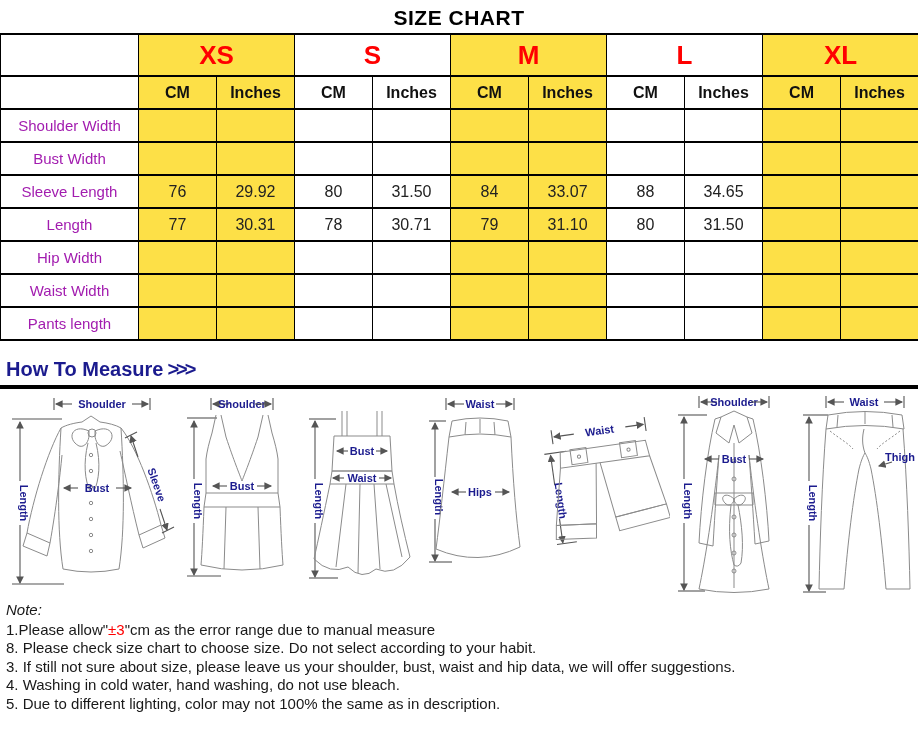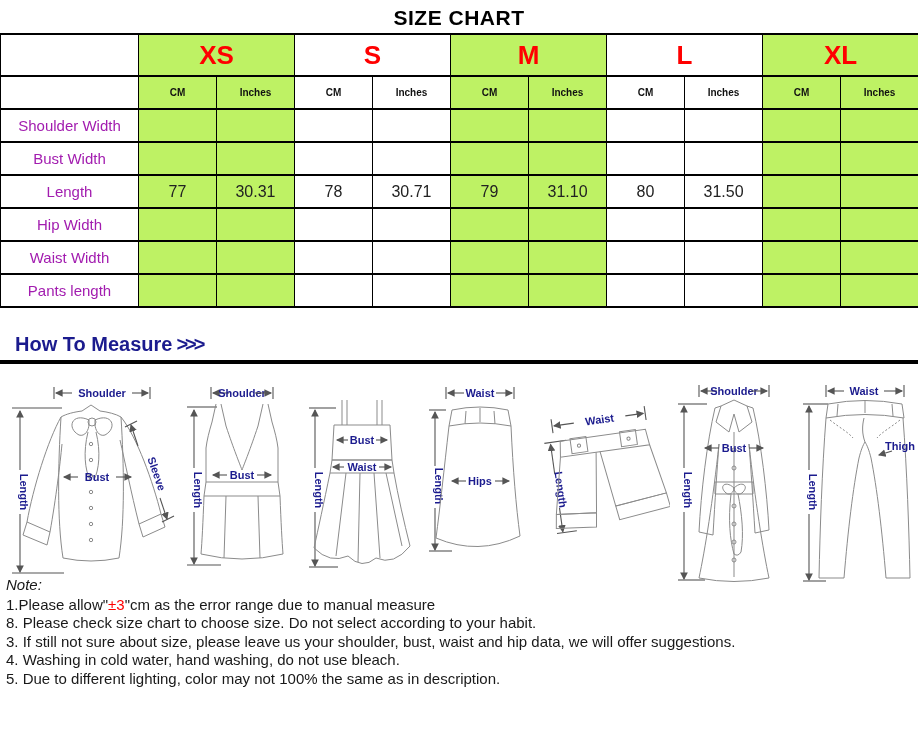--- a/index.html
+++ b/index.html
@@ -10,30 +10,30 @@
   }
   .title{height:33px;box-sizing:border-box;padding-top:6px;text-align:center;
          font-size:21px;font-weight:bold;letter-spacing:.5px;}
   table{border-collapse:collapse;table-layout:fixed;width:918px;}
   col.c-label{width:138px;} col.c-sub{width:78px;}
   th,td{border-left:1px solid #000;border-right:1px solid #000;
         border-top:2px solid #000;border-bottom:2px solid #000;
         text-align:center;vertical-align:middle;padding:0;overflow:hidden;
         font-weight:normal;}
   tr.row-sizes th{height:40px;font-size:26px;font-weight:bold;color:#ff0000;}
-  tr.row-units th{height:31px;font-size:10px;font-weight:bold;color:#111;}
+  tr.row-units th{height:31px;font-size:16px;font-weight:bold;color:#111;}
   tbody th.rl{font-size:15px;color:#a21caf;}
   tbody td{height:31px;font-size:16px;color:#222;}
-  .sh{background:#bef264;text-align:center;}
-  .htm-row{margin-top:25px;padding-left:15px;height:24px;}
+  .sh{background:#fde047;text-align:center;}
+  .htm-row{margin-top:17px;padding-left:6px;height:24px;}
   .htm-heading{font-size:20px;font-weight:bold;color:#1b1b8e;}
   .chev{letter-spacing:-3px;margin-left:4px;}
   .divider{height:4px;background:#000;margin-top:3px;}
   .diagrams{display:flex;justify-content:space-between;align-items:flex-start;
-            height:208px;padding:16px 2px 0 4px;box-sizing:border-box;}
+            height:208px;padding:2px 2px 0 4px;box-sizing:border-box;}
   .g{stroke:#8b8b8b;fill:none;stroke-width:1;}
   .gd{stroke:#8b8b8b;fill:none;stroke-width:1;stroke-dasharray:2,2;}
   .mline{stroke:#555;stroke-width:1.1;fill:none;}
   .ml{font-size:11px;font-weight:bold;fill:#1b1b8e;font-family:"Liberation Sans",sans-serif;}
   .notes{padding:4px 0 0 6px;font-size:15px;line-height:18.6px;color:#191919;}
   .notes .nh{margin-bottom:1px;font-style:italic;}
   .red{color:#ff0000;}
 </style>
 </head>
 <body>
@@ -96,20 +96,33 @@
       <tr>
         <th class="rl">Bust Width</th>
         <td class="sh"></td>
         <td class="sh"></td>
         <td></td>
         <td></td>
         <td class="sh"></td>
         <td class="sh"></td>
         <td></td>
         <td></td>
+        <td class="sh"></td>
+        <td class="sh"></td>
+      </tr>
+      <tr>
+        <th class="rl">Sleeve Length</th>
+        <td class="sh">76</td>
+        <td class="sh">29.92</td>
+        <td>80</td>
+        <td>31.50</td>
+        <td class="sh">84</td>
+        <td class="sh">33.07</td>
+        <td>88</td>
+        <td>34.65</td>
         <td class="sh"></td>
         <td class="sh"></td>
       </tr>
       <tr>
         <th class="rl">Length</th>
         <td class="sh">77</td>
         <td class="sh">30.31</td>
         <td>78</td>
         <td>30.71</td>
         <td class="sh">79</td>

